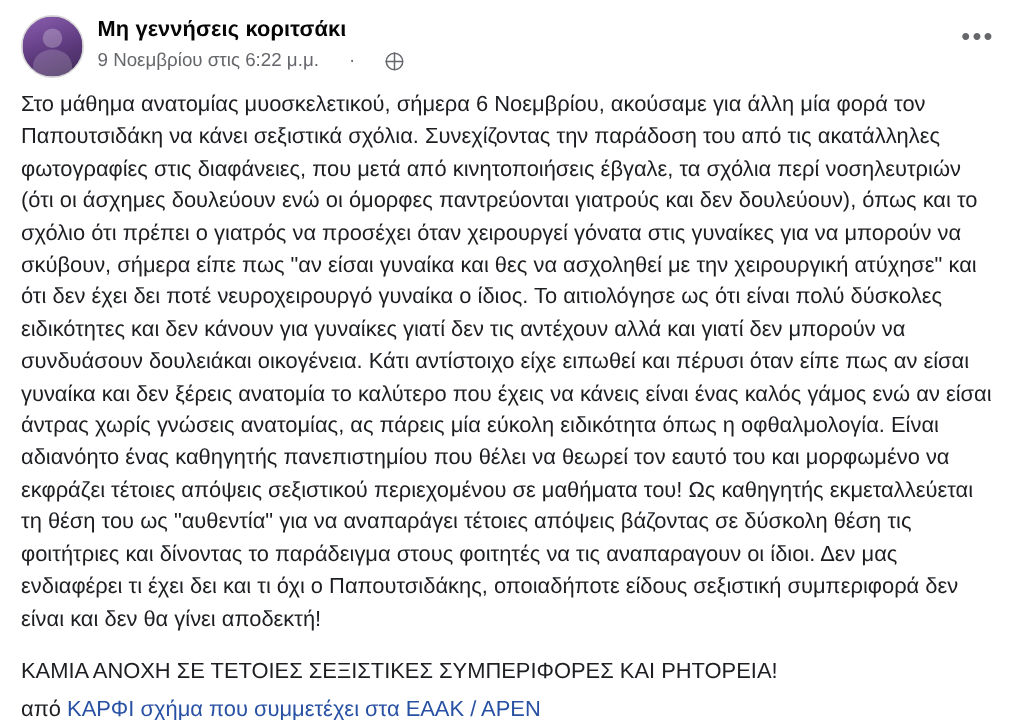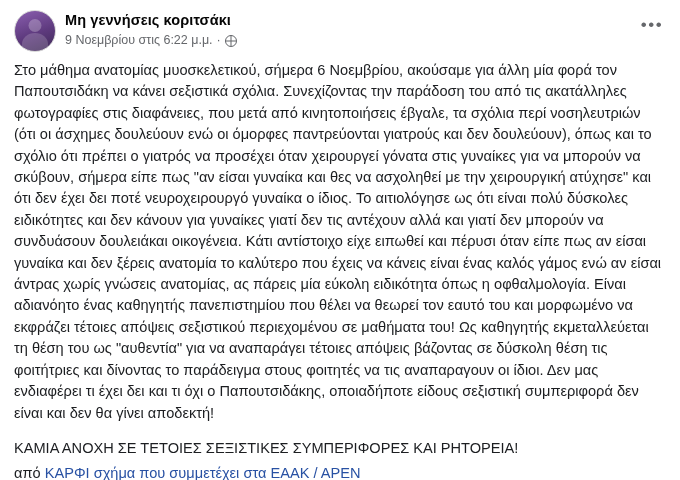--- a/index.html
+++ b/index.html
@@ -72,20 +72,21 @@
     line-height: 19px;
     letter-spacing: 0.1px;
   }
   .meta-line {
     display: flex;
     align-items: center;
     font-size: 12.5px;
     color: #65676b;
     line-height: 17px;
     margin-top: 2px;
+    gap: 16px;
   }
   .meta-sep {
     margin: 0 4px;
     color: #65676b;
     font-size: 12.5px;
   }
   .globe-icon {
     display: inline-block;
     width: 12px;
     height: 12px;

